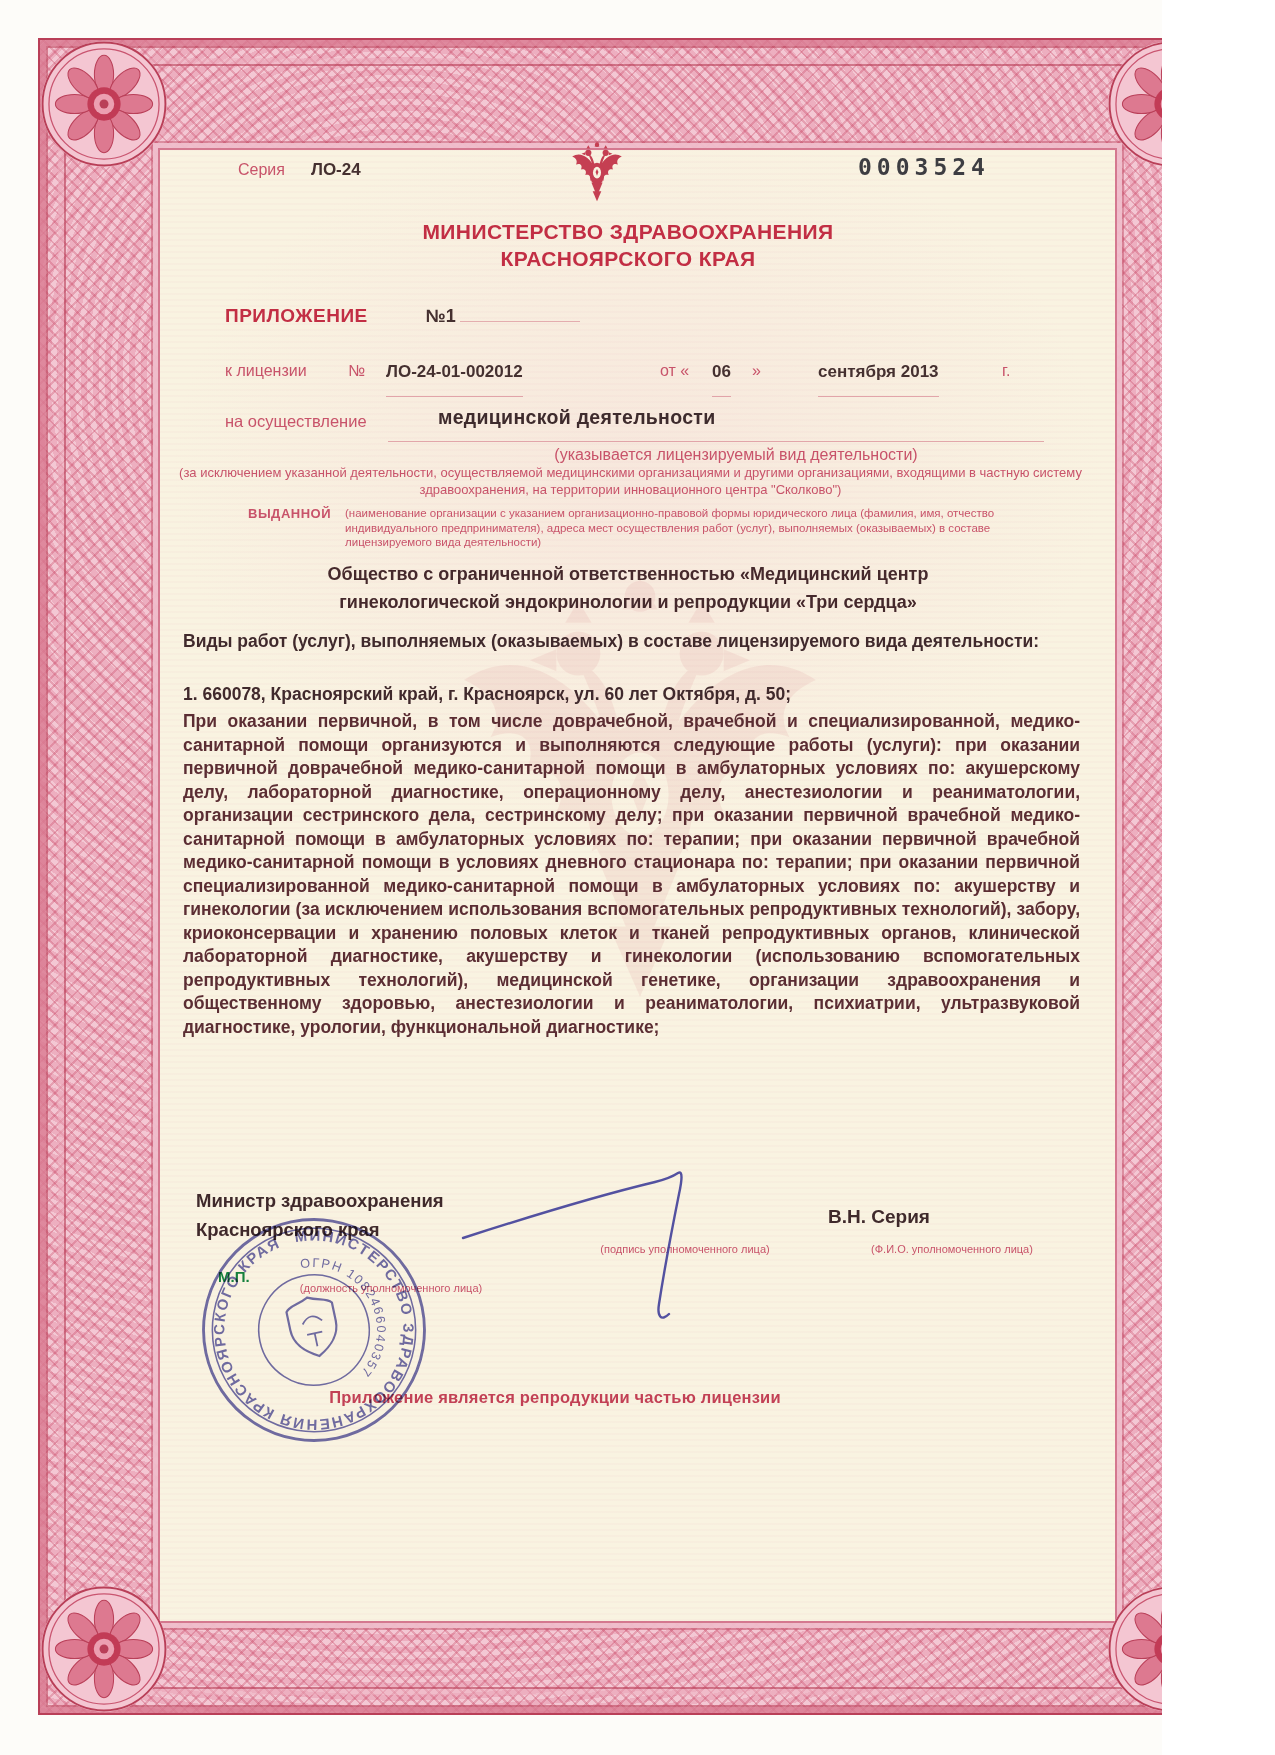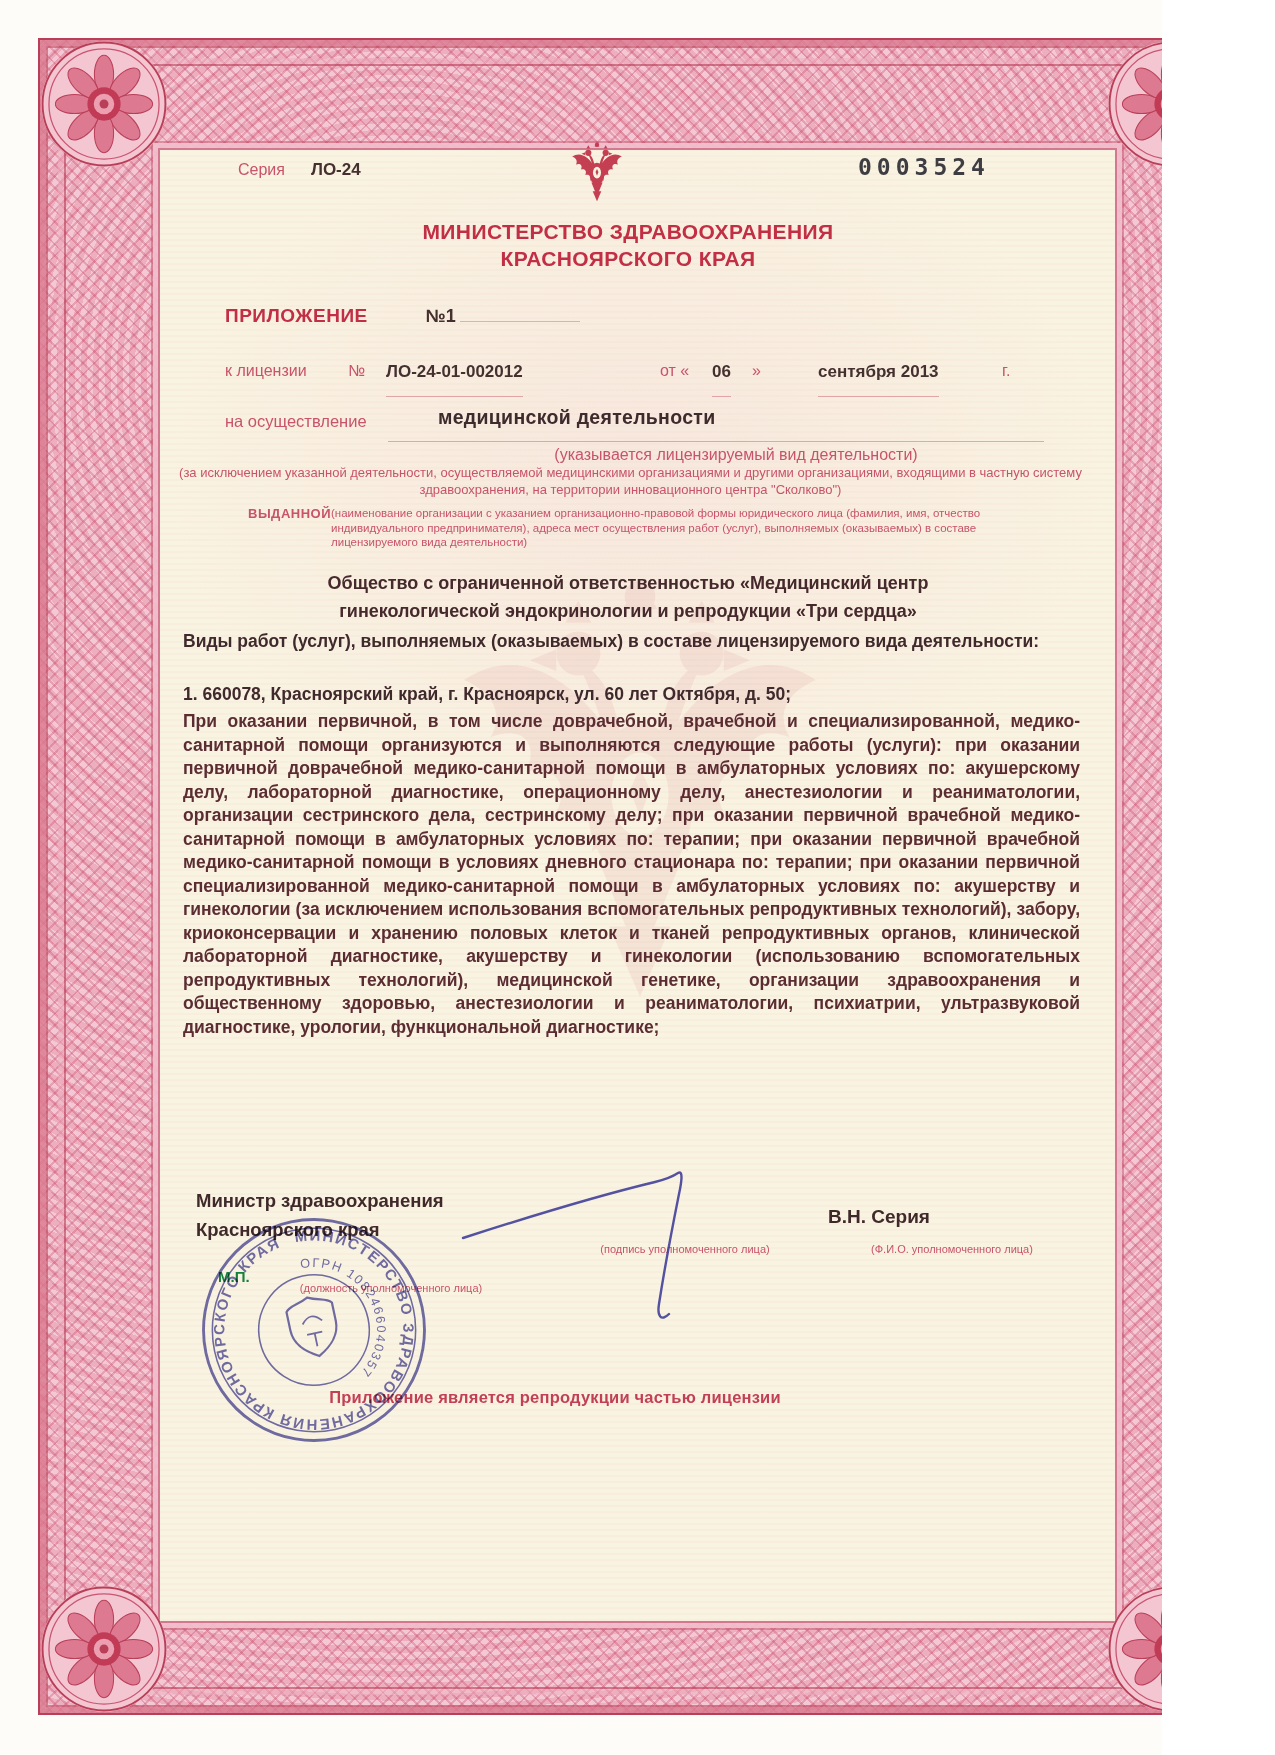--- a/index.html
+++ b/index.html
@@ -68,25 +68,25 @@
   .lic-month { left:818px; font-size:17px; }
   .lic-year  { left:1002px; font-size:16px; }
 
   .activity-label { left:225px; top:412px; font-size:16.5px; }
   .activity-value { left:438px; top:406px; font-size:19.5px; font-weight:bold; color:#3e2b2d; letter-spacing:.3px; }
   .activity-line  { left:388px; top:441px; width:656px; border-top:1.5px solid rgba(203,95,118,.5); height:0; }
   .activity-caption { left:408px; top:446px; width:656px; font-size:16px; }
 
   .exclusion { left:168px; top:464px; width:925px; font-size:13px; line-height:17px; }
 
-  .issued { left:248px; top:506px; width:818px; display:flex; gap:0; }
+  .issued { left:248px; top:506px; width:818px; display:flex; gap:14px; }
   .issued .label { font-size:13px; font-weight:bold; flex:0 0 auto; letter-spacing:.5px; }
   .issued .caption { font-size:11.5px; line-height:14.5px; flex:1; }
 
-  .org { left:188px; top:560px; width:880px; font-size:18px; font-weight:bold; color:#45292c; line-height:28px;margin-top:9px; }
+  .org { left:188px; top:560px; width:880px; font-size:18px; font-weight:bold; color:#45292c; line-height:28px; }
 
   .works-intro { left:183px; top:628px; width:897px; font-size:17.5px; font-weight:bold; color:#40292c; line-height:26px; text-align:justify; }
   .work-address { left:183px; top:684px; font-size:17.5px; font-weight:bold; color:#40292c; }
   .works-body { left:183px; top:710px; width:897px; font-size:17.5px; font-weight:bold; color:#5b2d33; line-height:23.5px; text-align:justify; }
 
   .minister { left:196px; top:1186px; font-size:18.5px; font-weight:bold; color:#3f292b; line-height:29px; }
   .signer-name { left:828px; top:1206px; font-size:19px; font-weight:bold; color:#3f292b; }
 
   .cap { top:1243px; font-size:11px; text-align:center; position:absolute; z-index:2; }
   .cap-pos  { left:251px; width:280px;margin-top:39px; }

